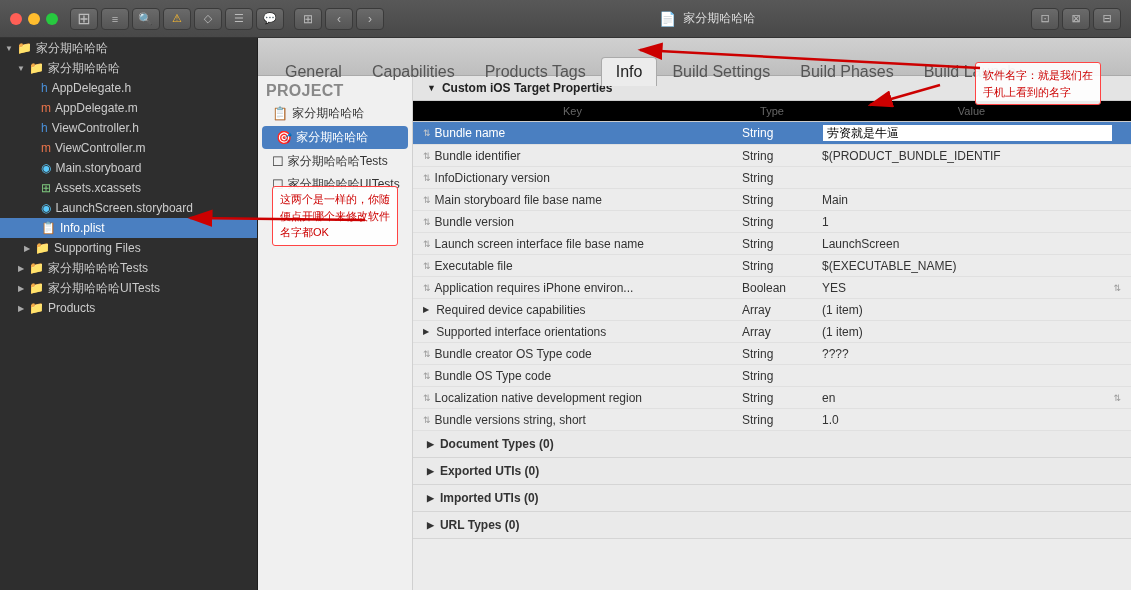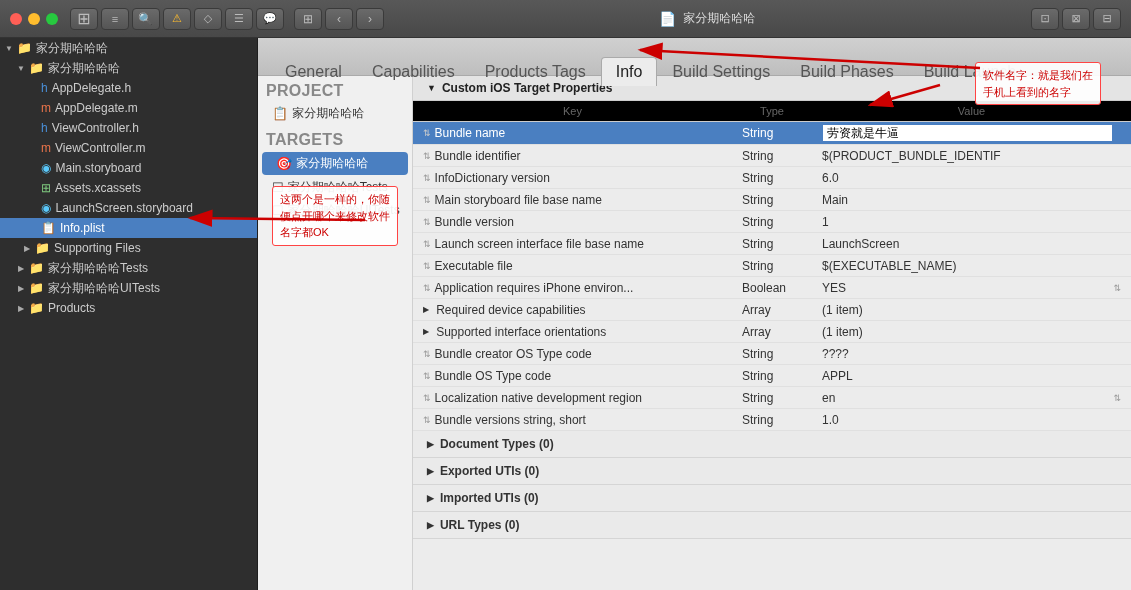--- a/index.html
+++ b/index.html
@@ -196,21 +196,20 @@
       </div>
 
       <div class="center-body">
 
         <div class="proj-nav">
           <div class="proj-nav-section">PROJECT</div>
           <div class="proj-nav-item">
             <span class="pni-icon">📋</span>
             <span>家分期哈哈哈</span>
           </div>
-          <div class="proj-nav-section">TARGETS</div>
           <div class="proj-nav-item sel">
             <span class="pni-icon">🎯</span>
             <span>家分期哈哈哈</span>
           </div>
           <div class="proj-nav-item">
             <span class="pni-icon">☐</span>
             <span>家分期哈哈哈Tests</span>
           </div>
           <div class="proj-nav-item">
             <span class="pni-icon">☐</span>
@@ -250,21 +249,20 @@
             <div class="pe-cell">String</div>
             <div class="pe-cell">$(PRODUCT_BUNDLE_IDENTIF</div>
           </div>
 
           <div class="pe-row">
             <div class="pe-cell">
               <span class="sort-arrows">⇅</span>
               <span>InfoDictionary version</span>
             </div>
             <div class="pe-cell">String</div>
-            <div class="pe-cell">6.0</div>
           </div>
 
           <div class="pe-row">
             <div class="pe-cell">
               <span class="sort-arrows">⇅</span>
               <span>Main storyboard file base name</span>
             </div>
             <div class="pe-cell">String</div>
             <div class="pe-cell">Main</div>
           </div>
@@ -334,21 +332,20 @@
             <div class="pe-cell">String</div>
             <div class="pe-cell">????</div>
           </div>
 
           <div class="pe-row">
             <div class="pe-cell">
               <span class="sort-arrows">⇅</span>
               <span>Bundle OS Type code</span>
             </div>
             <div class="pe-cell">String</div>
-            <div class="pe-cell">APPL</div>
           </div>
 
           <div class="pe-row">
             <div class="pe-cell">
               <span class="sort-arrows">⇅</span>
               <span>Localization native development region</span>
             </div>
             <div class="pe-cell">String</div>
             <div class="pe-cell">
               <span>en</span>

